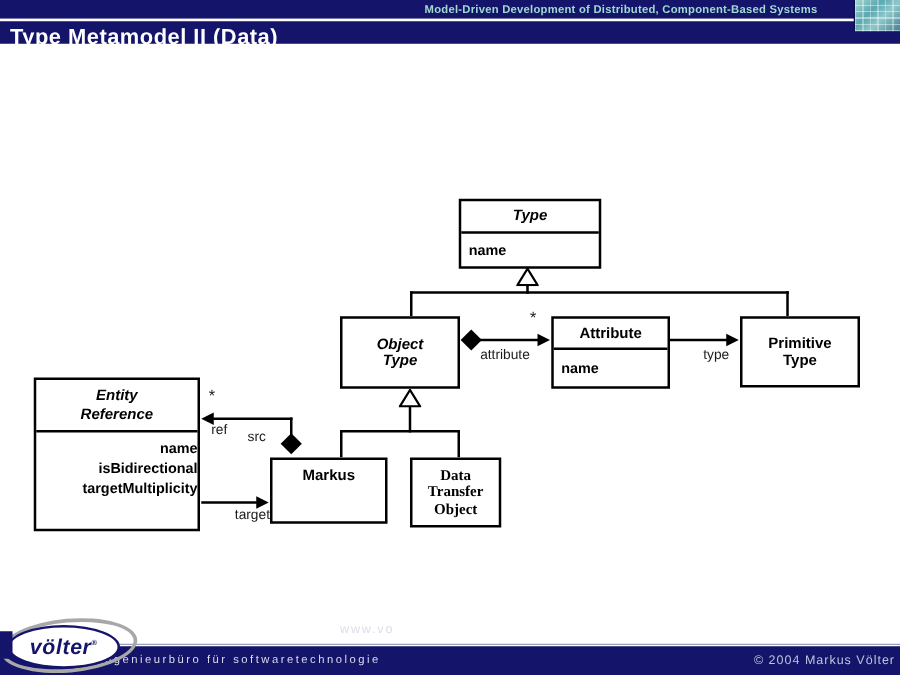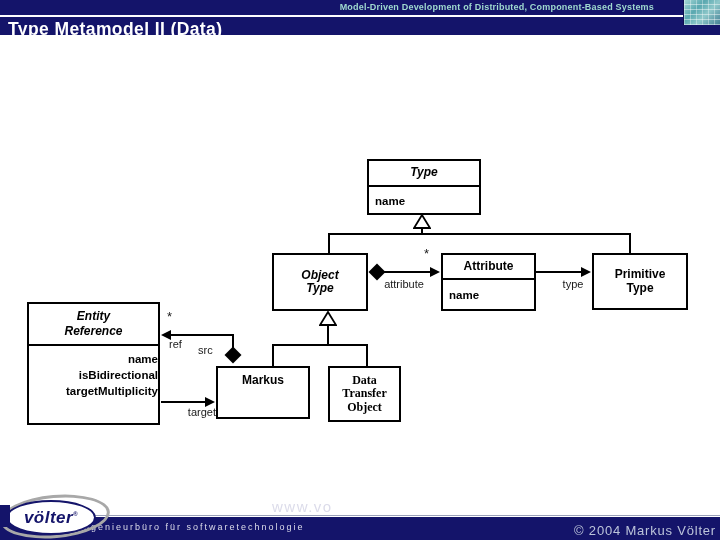--- a/index.html
+++ b/index.html
@@ -37,23 +37,23 @@
   .arr-l { position:absolute; width:0; height:0; border-top:5px solid transparent;
            border-bottom:5px solid transparent; border-right:10px solid #000; }
   .edge-label { position:absolute; font-size:11px; color:#1a1a1a; white-space:nowrap;text-align:right; }
   .mult { position:absolute; font-size:13px; color:#1a1a1a; }
 
   
   .foot-grayline { position:absolute; left:0; top:515px; width:720px; height:1px; background:#9aa0b8; }
   .footbar { position:absolute; left:0; top:517px; width:720px; height:23px; background:#14146a; }
   .foot-company { position:absolute; left:80px; top:522px; font-size:9px; letter-spacing:2px;
                   color:#dcdcea; white-space:nowrap; }
-  .foot-www { position:absolute; left:272px; top:498px; font-size:15px; letter-spacing:1.5px;
+  .foot-www { position:absolute; left:272px; top:498px; font-size:10px; letter-spacing:1.5px;
               color:#dcdcea; white-space:nowrap; }
-  .foot-copy { position:absolute; right:4px; top:523px; font-size:13px; letter-spacing:0.8px;
+  .foot-copy { position:absolute; right:4px; top:523px; font-size:10px; letter-spacing:0.8px;
                color:#bcc4da; white-space:nowrap; }
   .logo-swoosh { position:absolute; left:0px; top:495px; width:110px; height:43px;
                  border:3px solid #a8a8a8; border-radius:50%; transform:rotate(-5deg); background:transparent; }
   .logo-ellipse { position:absolute; left:6px; top:500px; width:90px; height:35px; background:#ffffff;
                   border:2px solid #14146a; border-radius:50%; display:flex; align-items:center; justify-content:center; }
   .logo-block { position:absolute; left:0; top:505px; width:10px; height:22px; background:#14146a; }
   .logo-text { font-size:17px; font-weight:800; font-style:italic; color:#14146a; letter-spacing:0.5px; }
   .logo-reg { font-size:6px; vertical-align:super; font-style:normal; }
 </style>
 </head>

